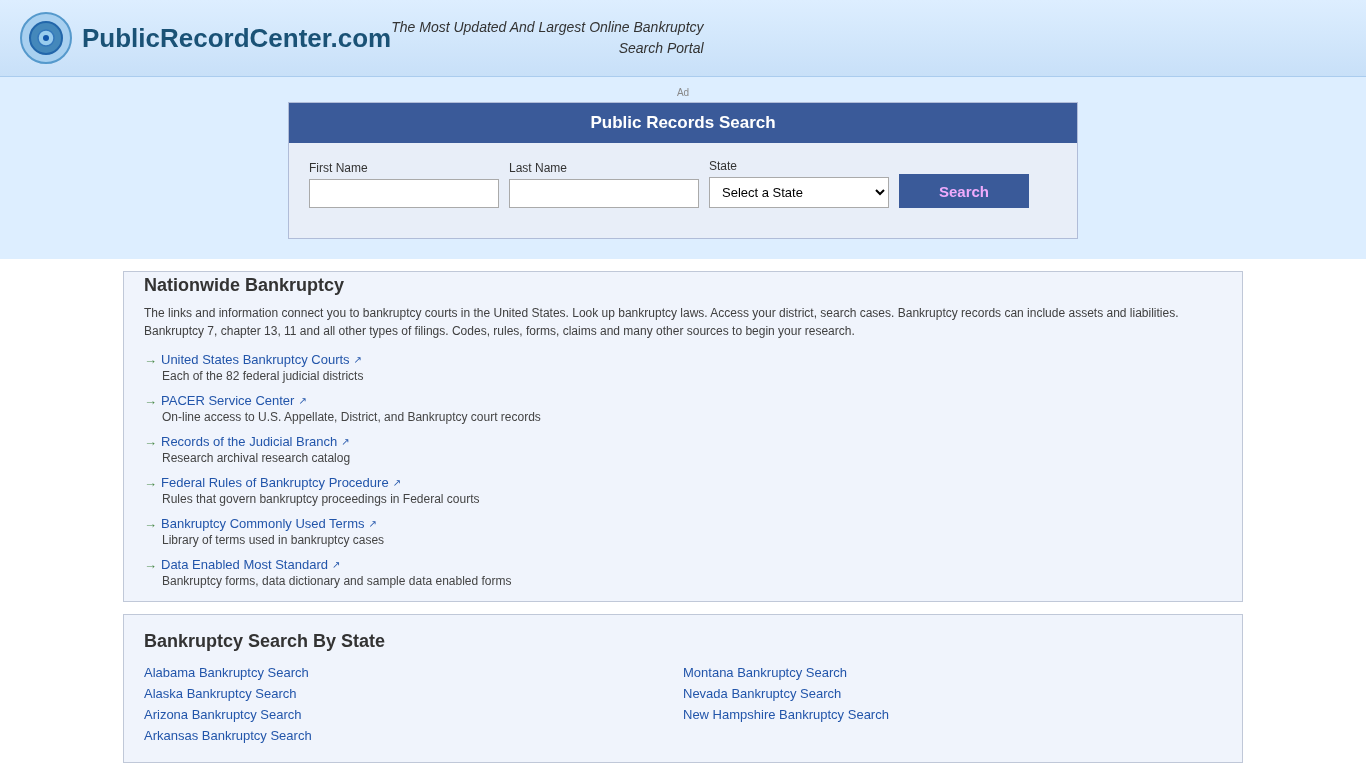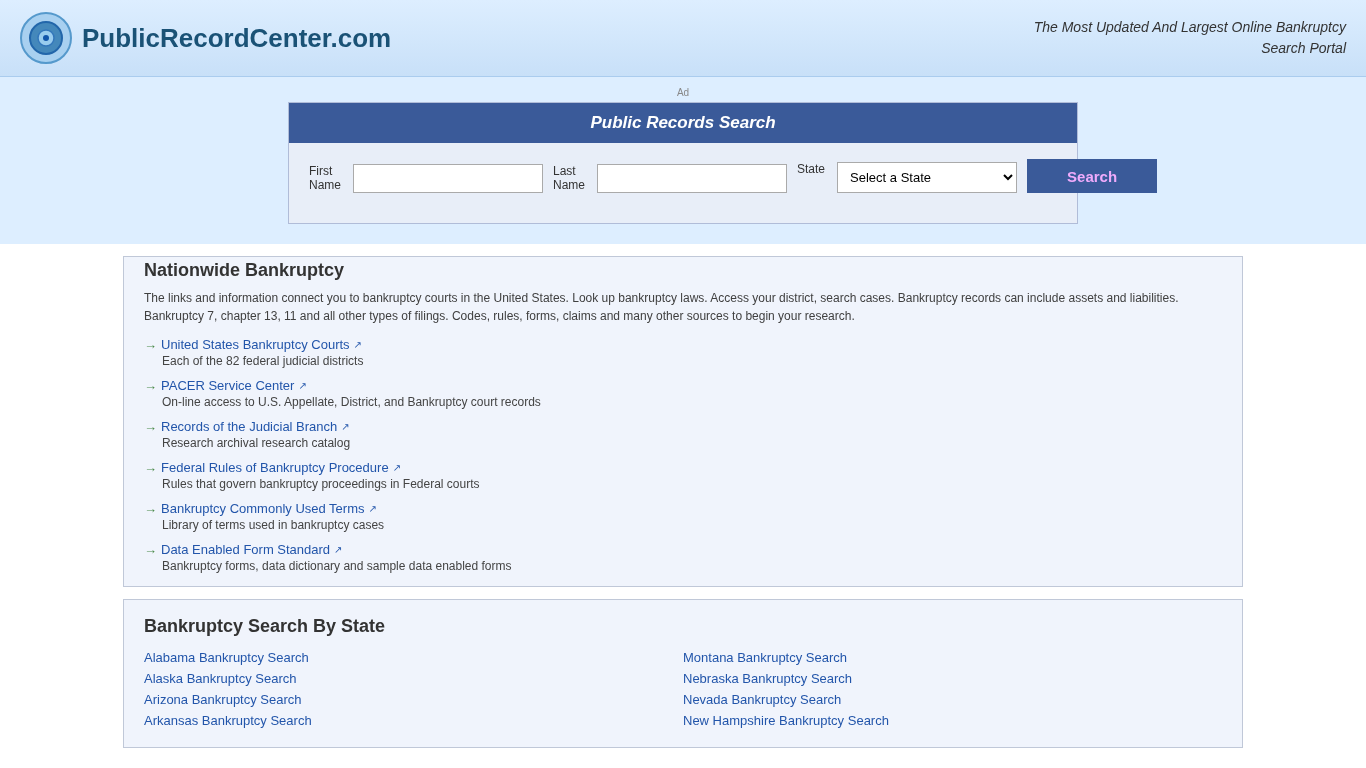--- a/index.html
+++ b/index.html
@@ -4,21 +4,20 @@
   <style>
     * { margin: 0; padding: 0; box-sizing: border-box; }
     body { font-family: Arial, sans-serif; font-size: 13px; background: #fff; color: #333; }
 
     
     .header {
       background: linear-gradient(to bottom, #ddeeff, #c8e0f8);
       padding: 12px 20px;
       display: flex;
       align-items: center;
-      justify-content: space-between;
       border-bottom: 1px solid #aaccee;
     }
     .logo-area {
       display: flex;
       align-items: center;
       gap: 10px;
     }
     .logo-icon {
       width: 52px;
       height: 52px;
@@ -54,34 +53,33 @@
       border: 1px solid #b0bcd8;
       padding-bottom: 20px;
     }
     .search-box-title {
       background: #3a5a99;
       color: #fff;
       text-align: center;
       padding: 10px;
       font-size: 17px;
       font-weight: bold;
-      font-style: italic;
     }
     .search-form {
       padding: 16px 20px 10px;
     }
     .search-form .field-row {
       display: flex;
       gap: 10px;
       align-items: flex-end;
     }
     .field-group {
       display: flex;
-      flex-direction: row;
-      gap: 12px;
+      flex-direction: column;
+      gap: 4px;
     }
     .field-group label {
       font-size: 12px;
       color: #333;
     }
     .field-group input {
       border: 1px solid #aaa;
       padding: 6px 8px;
       font-size: 13px;
       width: 190px;
@@ -302,42 +300,41 @@
         </a>
         <span class="ext-icon">↗</span>
       </div>
       <div class="link-subdesc">Library of terms used in bankruptcy cases</div>
     </div>
 
     <div class="link-item">
       <div class="link-row">
         <span class="arrow-icon">→</span>
         <a href="#">
-          <span>Data Enabled Form Standard</span>
+          <span>Data Enabled Most Standard</span>
         </a>
         <span class="ext-icon">↗</span>
       </div>
       <div class="link-subdesc">Bankruptcy forms, data dictionary and sample data enabled forms</div>
     </div>
 
   </div>
 
   <div class="state-section">
     <div class="state-title">Bankruptcy Search By State</div>
     <div class="state-columns">
       <div class="state-col">
         <a href="#"><span>Alabama Bankruptcy Search</span></a>
         <a href="#"><span>Alaska Bankruptcy Search</span></a>
         <a href="#"><span>Arizona Bankruptcy Search</span></a>
         <a href="#"><span>Arkansas Bankruptcy Search</span></a>
 
       </div>
       <div class="state-col">
         <a href="#"><span>Montana Bankruptcy Search</span></a>
-        <a href="#"><span>Nebraska Bankruptcy Search</span></a>
         <a href="#"><span>Nevada Bankruptcy Search</span></a>
         <a href="#"><span>New Hampshire Bankruptcy Search</span></a>
 
       </div>
     </div>
   </div>
 
 </div>
 
 </body></html>

